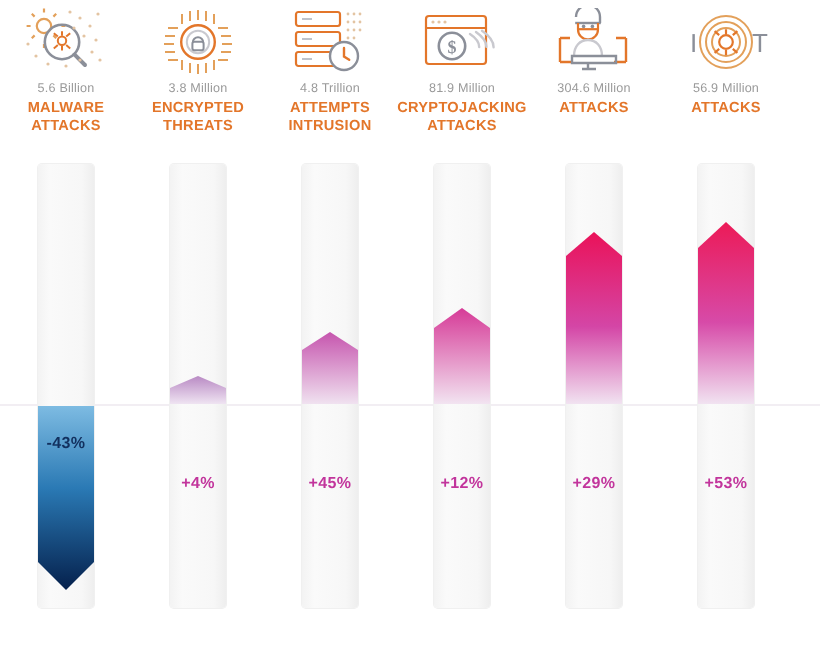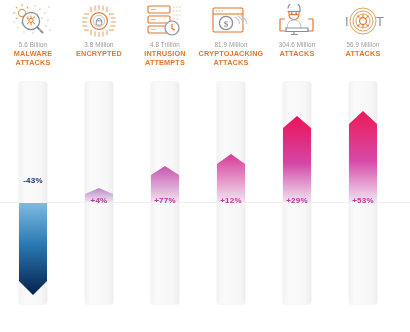--- a/index.html
+++ b/index.html
@@ -90,20 +90,21 @@
     height:100%;
   }
   .pct{
     position:absolute;
     width:66px;
     left:0;
     text-align:center;
     font-size:8px;
     font-weight:bold;
     letter-spacing:.2px;
+    margin-top:41px;
   }
   .pct-up{ top:196px; color:#c2359c; }
   .pct-down{ top:176px; color:#12305e; }
 </style>
 </head>
 <body>
 
 <div id="chart">
 
   <div class="baseline"></div>
@@ -175,20 +176,21 @@
           <circle cx="18" cy="17" r="8.4" fill="none" stroke="#e3762a" stroke-width="1.2"></circle>
           <circle cx="18" cy="17" r="5.6" fill="none" stroke="#c9c9cf" stroke-width="1"></circle>
           <g fill="none" stroke="#8b8f99" stroke-width="1">
             <path d="M15.4 17.2a2.6 2.6 0 0 1 5.2 0"></path>
             <rect x="15.2" y="16.9" width="5.6" height="4.2" rx="1"></rect>
           </g>
         </svg>
       </div>
       <div class="stat">3.8 Million</div>
       <div class="name">ENCRYPTED</div>
+      <div class="name">THREATS</div>
     </div>
     <div class="track"></div>
     <div class="bar bar-up" style="height:14px">
       <svg class="bar-fill" viewBox="0 0 28 14" preserveAspectRatio="none">
         <defs>
           <linearGradient id="g1" x1="0" y1="0" x2="0" y2="1">
             <stop offset="0%" stop-color="#b98ac4"></stop>
             <stop offset="100%" stop-color="#efe4f2"></stop>
           </linearGradient>
         </defs>
@@ -221,36 +223,36 @@
               <circle cx="31" cy="11" r=".7"></circle>
               <circle cx="34" cy="11" r=".7"></circle>
             <circle cx="28" cy="15" r=".7"></circle>
               <circle cx="31" cy="15" r=".7"></circle>
           </g>
           <circle cx="26" cy="24" r="7" fill="#fff" stroke="#8b8f99" stroke-width="1.2"></circle>
           <path d="M26 20v4.3l2.6 1.6" fill="none" stroke="#e3762a" stroke-width="1.2" stroke-linecap="round"></path>
         </svg>
       </div>
       <div class="stat">4.8 Trillion</div>
+      <div class="name">ATTEMPTS</div>
       <div class="name">INTRUSION</div>
-      <div class="name">ATTEMPTS</div>
     </div>
     <div class="track"></div>
     <div class="bar bar-up" style="height:36px">
       <svg class="bar-fill" viewBox="0 0 28 36" preserveAspectRatio="none">
         <defs>
           <linearGradient id="g2" x1="0" y1="0" x2="0" y2="1">
             <stop offset="0%" stop-color="#c655ae"></stop>
             <stop offset="100%" stop-color="#f0e2f0"></stop>
           </linearGradient>
         </defs>
         <path d="M0 9 L14 0 L28 9 V36 H0 Z" fill="url(#g2)"></path>
       </svg>
     </div>
-    <div class="pct pct-up">+77%</div>
+    <div class="pct pct-up">+45%</div>
   </div>
 
   <div class="col" style="left:198px">
     <div class="head">
       <div class="icon-wrap">
         <svg width="40" height="34" viewBox="0 0 40 34">
           <g fill="none" stroke="#e3762a" stroke-width="1.1">
             <rect x="2" y="4" width="30" height="24" rx="1.5"></rect>
             <path d="M2 10h30"></path>
           </g>

